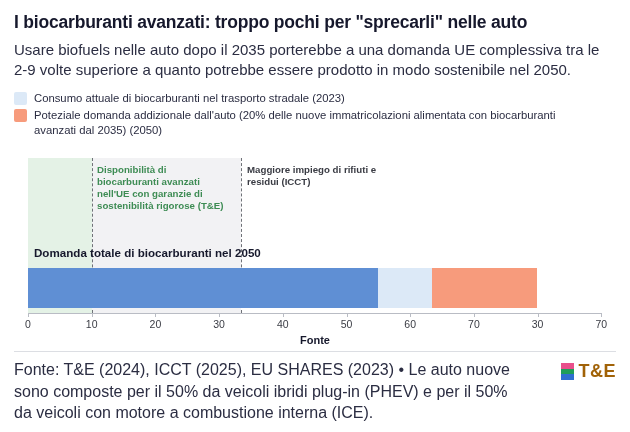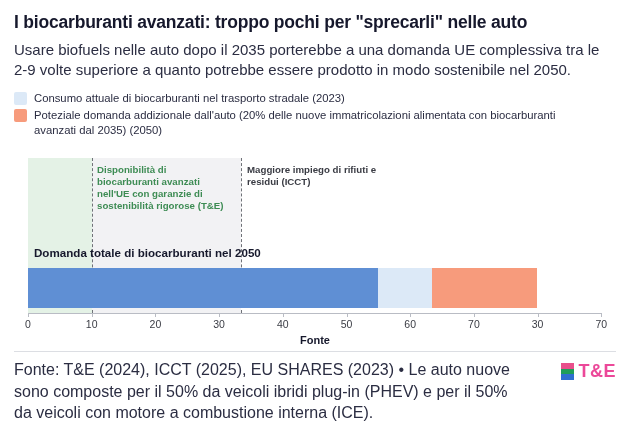--- a/index.html
+++ b/index.html
@@ -161,21 +161,21 @@
     line-height: 1.35;
     color: #2b2d42;
     max-width: 505px;
   }
   .logo {
     display: flex;
     align-items: center;
     font-weight: bold;
     font-size: 18px;
     letter-spacing: 0.5px;
-    color: #ec4899;
+    color: #a16207;
     margin-top: 2px;
   }
   .logo-mark {
     display: inline-block;
     width: 13px;
     height: 17px;
     margin-right: 5px;
     background: linear-gradient(to bottom, #e94f8b 0 34%, #1f9e5a 34% 67%, #2f6fd0 67% 100%);
   }
 </style>

